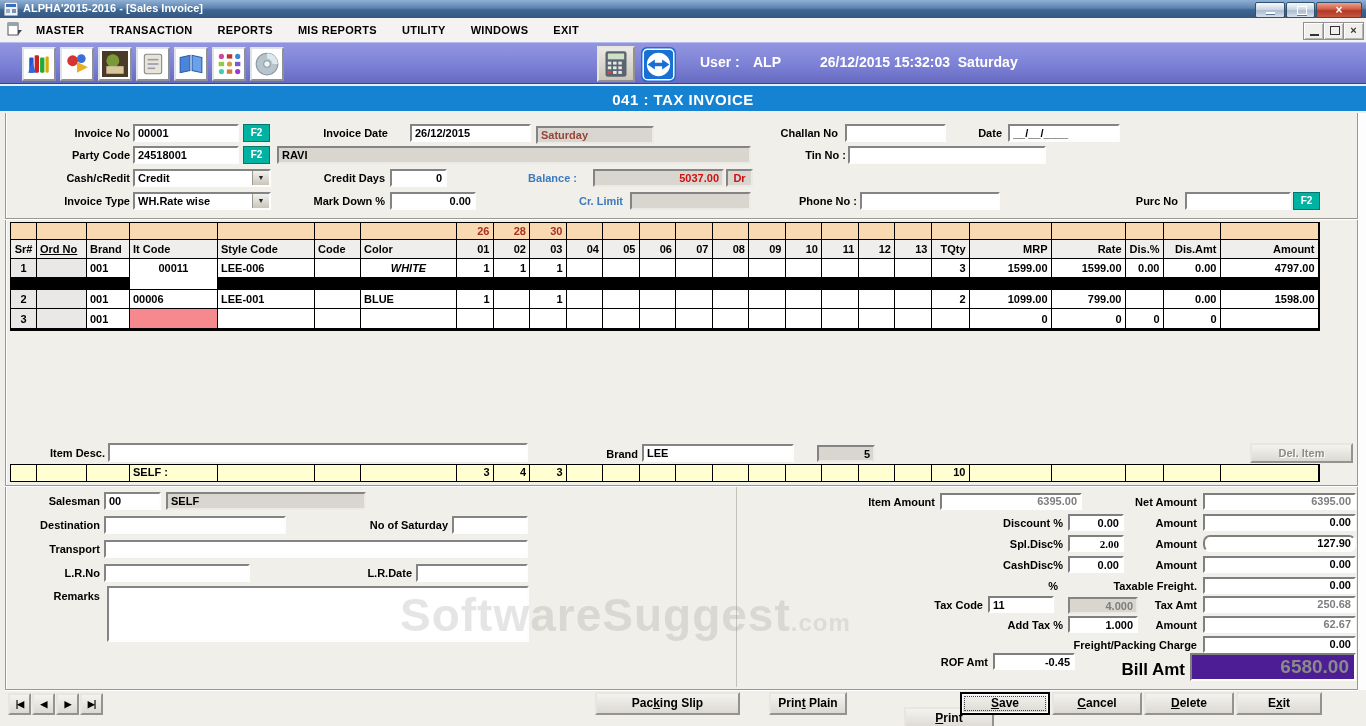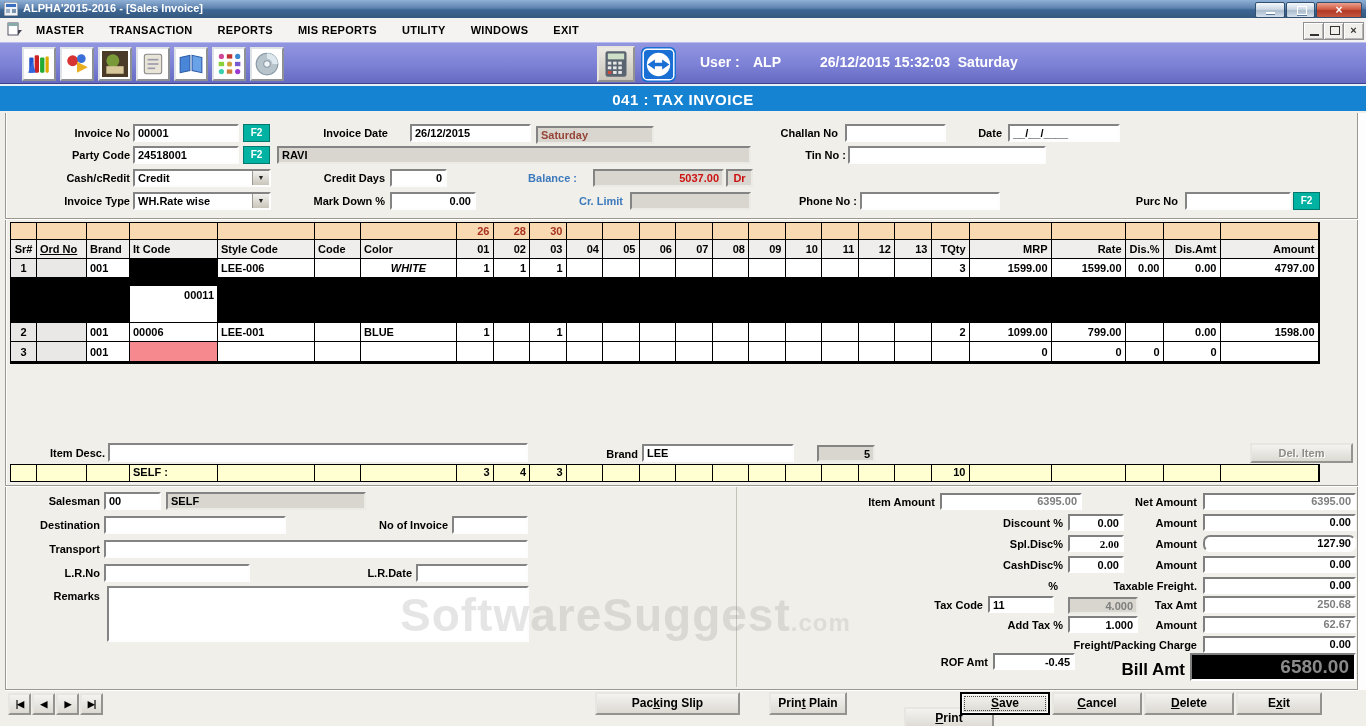--- a/index.html
+++ b/index.html
@@ -75,21 +75,21 @@
   .stock{position:absolute;left:10px;top:464px;display:grid;border:1px solid #000;background:#000;grid-gap:0;}
   .sc{box-sizing:border-box;height:16px;line-height:14px;border-right:1px solid #000;background:#ffffd2;
      font:bold 11px "Liberation Sans",sans-serif;padding:1px 3px 0 3px;overflow:hidden;white-space:nowrap;}
   
   .vbox{position:absolute;left:1203px;width:153px;height:17px;background:#fff;border:2px solid;border-color:#7f7f7f #fff #fff #7f7f7f;
     box-sizing:border-box;font:bold 11px "Liberation Sans",sans-serif;text-align:right;padding:0 3px;line-height:13px;}
   .tinp{position:absolute;height:17px;background:#fff;border:2px solid;border-color:#7f7f7f #fff #fff #7f7f7f;
     box-sizing:border-box;font:bold 11px "Liberation Sans",sans-serif;text-align:right;padding:0 3px;line-height:13px;outline:none;}
   .gval{color:#7e7e7e;}
   .redval{color:#cc1111;}
-  .billbox{position:absolute;left:1190px;top:653px;width:166px;height:28px;background:#000000;border:2px solid;
+  .billbox{position:absolute;left:1190px;top:653px;width:166px;height:28px;background:#4c1d95;border:2px solid;
     border-color:#7f7f7f #fff #fff #7f7f7f;box-sizing:border-box;font:bold 19px "Liberation Sans",sans-serif;
     color:#8a8a8a;text-align:right;padding:1px 5px;line-height:22px;}
   textarea.inp{resize:none;}
   .watermark{position:absolute;left:400px;top:588px;font-weight:bold;color:rgba(125,125,125,0.20);white-space:nowrap;
     font-size:46px;letter-spacing:1px;}
   .watermark .wm2{font-size:24px;color:rgba(125,125,125,0.16);}
   .whitestrip{position:absolute;left:1359px;top:113px;width:7px;height:577px;background:#fdfdfd;}
 </style>
 </head>
 <body>
@@ -316,21 +316,21 @@
       <div class="gc g-head" style="height: 19px; line-height: 17px; text-align: right;">13</div>
       <div class="gc g-head" style="height: 19px; line-height: 17px; text-align: right;">TQty</div>
       <div class="gc g-head" style="height: 19px; line-height: 17px; text-align: right;">MRP</div>
       <div class="gc g-head" style="height: 19px; line-height: 17px; text-align: right;">Rate</div>
       <div class="gc g-head" style="height: 19px; line-height: 17px; text-align: right;">Dis.%</div>
       <div class="gc g-head" style="height: 19px; line-height: 17px; text-align: right;">Dis.Amt</div>
       <div class="gc g-head" style="height: 19px; line-height: 17px; text-align: right;">Amount</div>
       <div class="gc g-cell g-grey" style="height: 19px; line-height: 17px; text-align: center;">1</div>
       <div class="gc g-cell g-grey" style="height: 19px; line-height: 17px; text-align: left;"></div>
       <div class="gc g-cell" style="height: 19px; line-height: 17px; text-align: left;">001</div>
-      <div class="gc g-cell" style="height: 37px; line-height: 17px; text-align: right; margin-top: 27px;">00011</div>
+      <div class="gc g-cell" style="height: 31px; line-height: 17px; text-align: center;">00011</div>
       <div class="gc g-cell" style="height: 19px; line-height: 17px; text-align: left;">LEE-006</div>
       <div class="gc g-cell" style="height: 19px; line-height: 17px; text-align: left;"></div>
       <div class="gc g-cell" style="height: 19px; line-height: 17px; text-align: center; font-style: italic;">WHITE</div>
       <div class="gc g-cell" style="height: 19px; line-height: 17px; text-align: right;">1</div>
       <div class="gc g-cell" style="height: 19px; line-height: 17px; text-align: right;">1</div>
       <div class="gc g-cell" style="height: 19px; line-height: 17px; text-align: right;">1</div>
       <div class="gc g-cell" style="height: 19px; line-height: 17px; text-align: right;"></div>
       <div class="gc g-cell" style="height: 19px; line-height: 17px; text-align: right;"></div>
       <div class="gc g-cell" style="height: 19px; line-height: 17px; text-align: right;"></div>
       <div class="gc g-cell" style="height: 19px; line-height: 17px; text-align: right;"></div>
@@ -434,21 +434,21 @@
       <div class="sc" style="text-align: right;"></div>
       <div class="sc" style="text-align: right;"></div>
       <div class="sc" style="text-align: right;"></div>
     </div>
 
   <div class="lbl" style="left:25px;top:495px;width:75px;">Salesman</div>
   <input class="inp" style="left: 104px; top: 492px; width: 57px;" value="00">
   <div class="ro" style="left:166px;top:492px;width:200px;">SELF</div>
   <div class="lbl" style="left:18px;top:519px;width:82px;">Destination</div>
   <input class="inp" style="left: 104px; top: 516px; width: 182px;" value="">
-  <div class="lbl" style="left:338px;top:519px;width:110px;">No of Invoice</div>
+  <div class="lbl" style="left:338px;top:519px;width:110px;">No of Saturday</div>
   <input class="inp" style="left: 452px; top: 516px; width: 76px;" value="">
   <div class="lbl" style="left:25px;top:543px;width:75px;">Transport</div>
   <input class="inp" style="left: 104px; top: 540px; width: 424px;" value="">
   <div class="lbl" style="left:38px;top:567px;width:62px;">L.R.No</div>
   <input class="inp" style="left: 104px; top: 564px; width: 146px;" value="">
   <div class="lbl" style="left:338px;top:567px;width:74px;">L.R.Date</div>
   <input class="inp" style="left: 416px; top: 564px; width: 112px;" value="">
   <div class="lbl" style="left:25px;top:590px;width:75px;">Remarks</div>
   <textarea class="inp" style="left: 107px; top: 586px; width: 422px; height: 56px;"></textarea>
 

